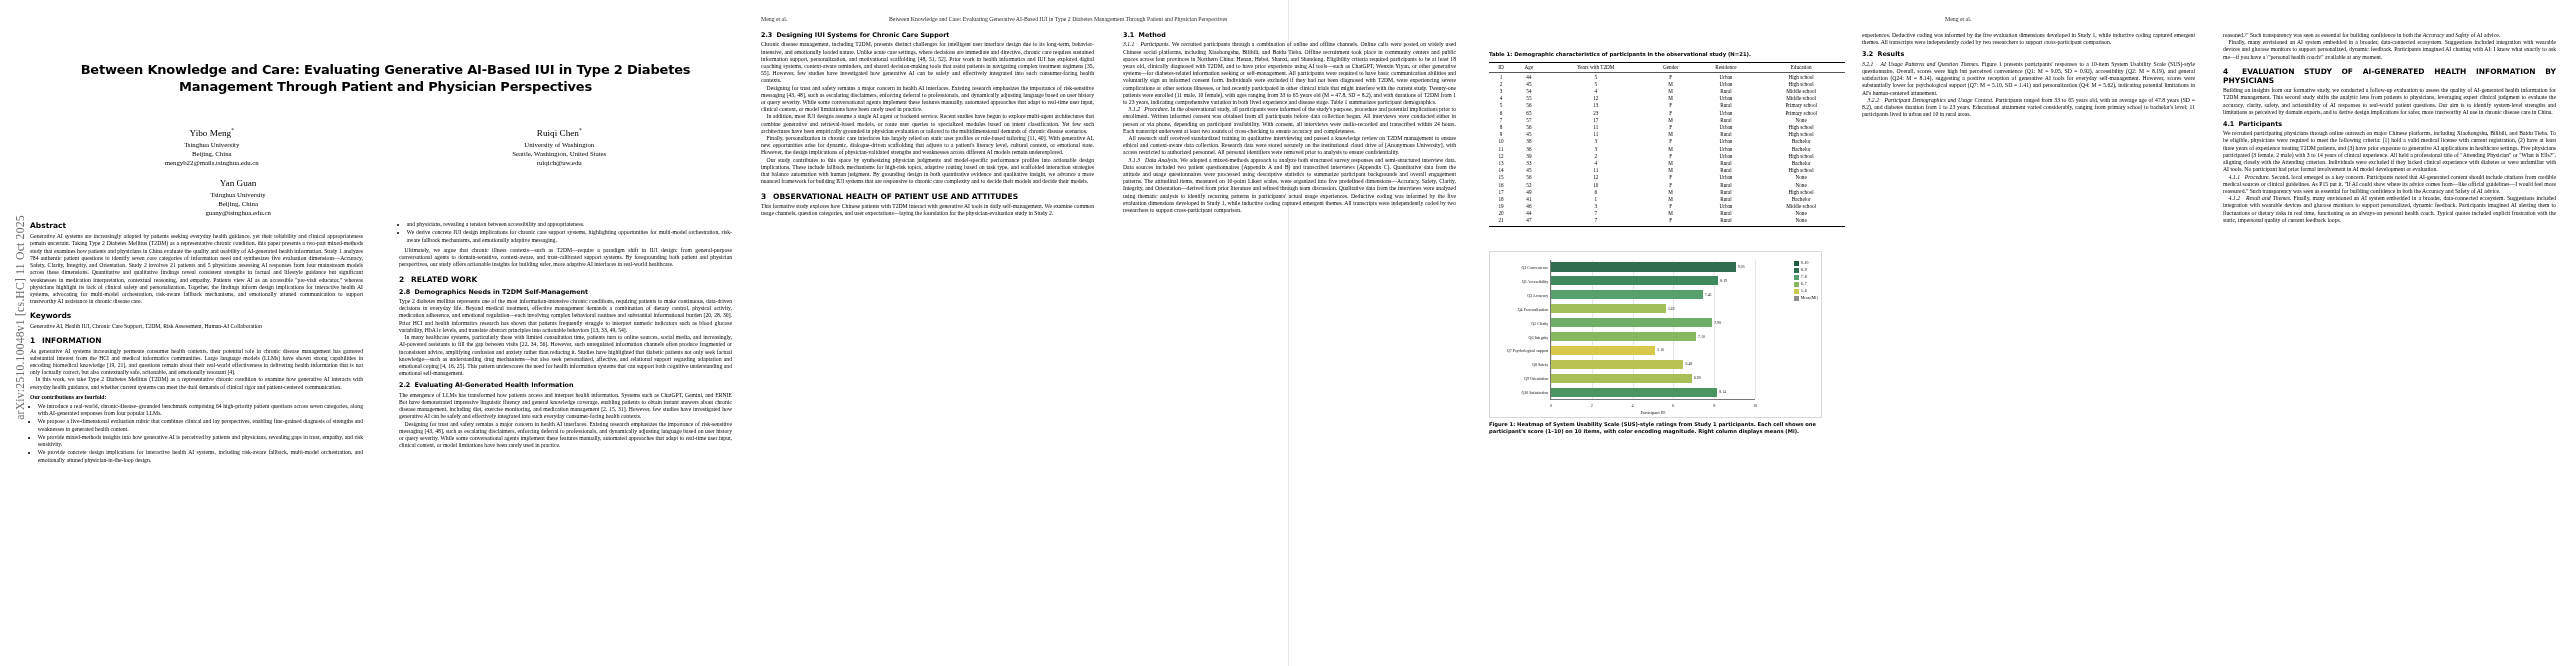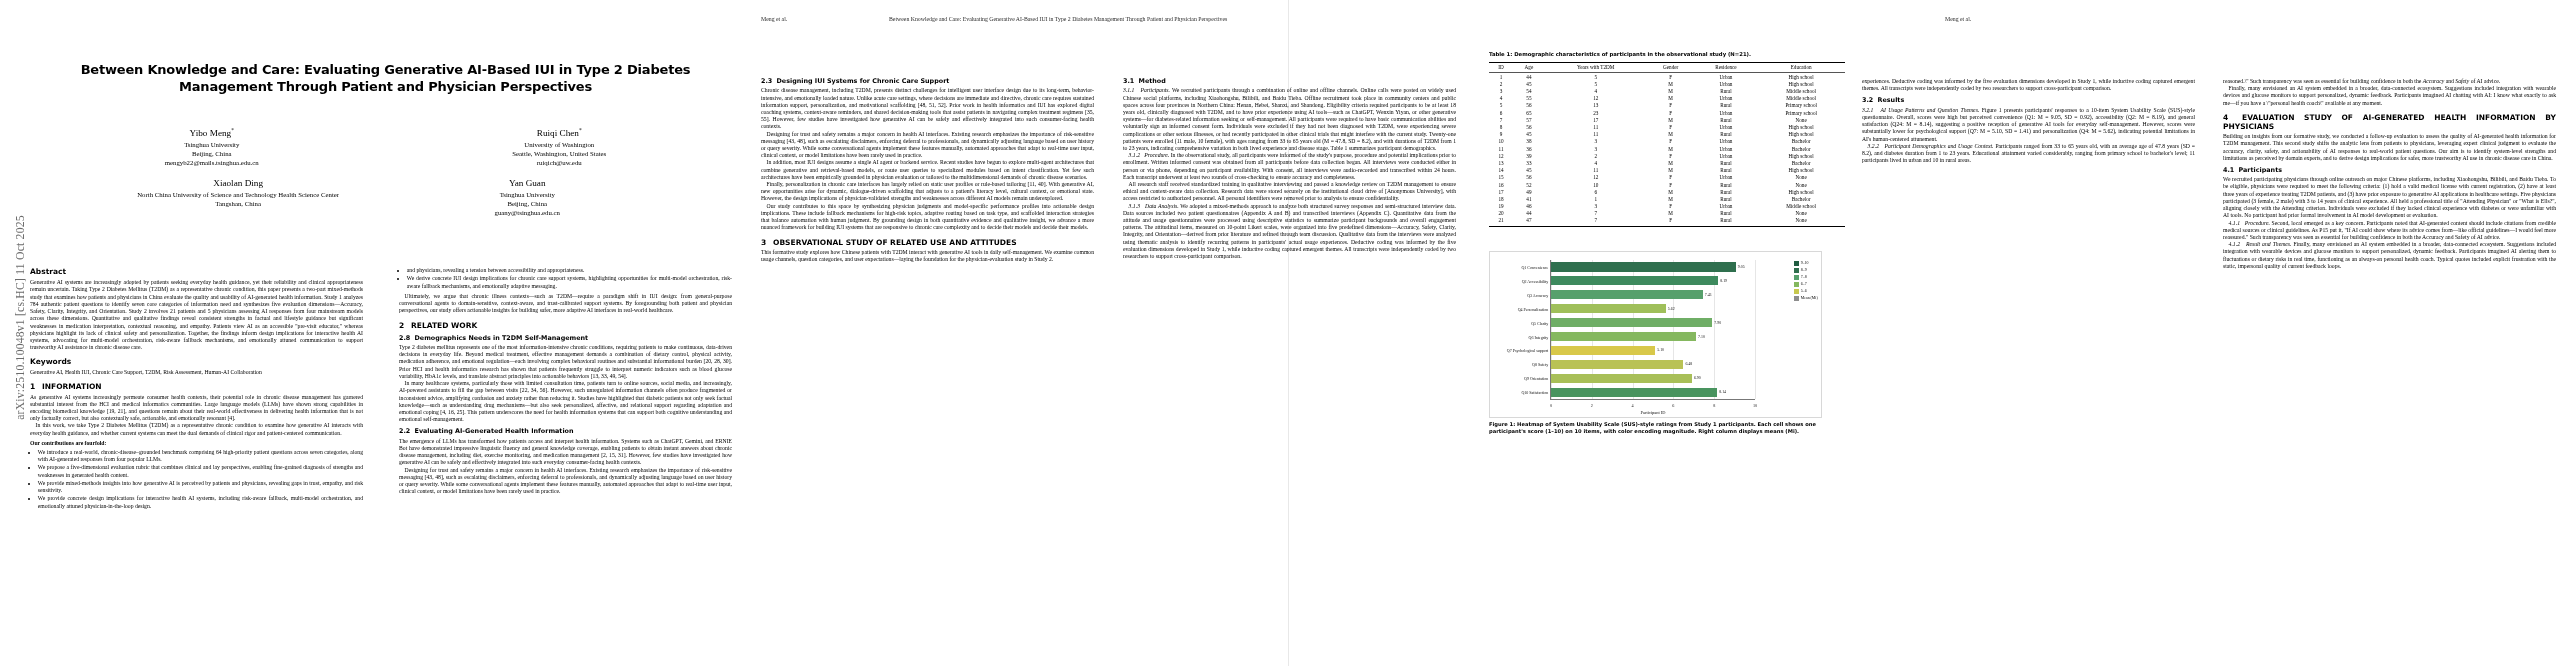--- a/index.html
+++ b/index.html
@@ -40,21 +40,21 @@
   .author { flex:1; text-align:center; padding:0 3.3px; }
   .author-name { font-size:9.2px; line-height:1.28; }
   .author-name sup { font-size:5.6px; vertical-align:super; }
   .author-line { font-size:6.8px; line-height:1.33; }
   .author-row.second { margin-top:11px; }
   .author-row.second .author { flex:0 0 41.6%; }
   .author-row.second .spacer-l { flex:0 0 8%; }
   .author-row.second .spacer-r { flex:0 0 8%; }
 
   
-  .col { position:absolute; top:221px; width:333px; font-size:5.7px; line-height:1.265; text-align:justify;margin-top:46px; }
+  .col { position:absolute; top:221px; width:333px; font-size:5.7px; line-height:1.265; text-align:justify; }
   #p1c1 { left:30px; }
   #p1c2 { left:399px; }
 
   h2.sec {
     font-family:"DejaVu Sans", sans-serif;
     font-weight:bold; font-size:7.5px; margin:6.1px 0 2.2px; line-height:1.2;
   }
   h2.sec .num { display:inline-block; min-width:9.4px; }
   h3.subsec {
     font-family:"DejaVu Sans", sans-serif;
@@ -133,25 +133,20 @@
       <div class="author">
         <div class="author-name"><span>Ruiqi Chen</span><sup>*</sup></div>
         <div class="author-line">University of Washington</div>
         <div class="author-line">Seattle, Washington, United States</div>
         <div class="author-line">ruiqich@uw.edu</div>
       </div>
     </div>
     <div class="author-row second">
       <div class="spacer-l"></div>
       <div class="author">
-        <div class="author-name"><span>Xiaolan Ding</span></div>
-        <div class="author-line">North China University of Science and Technology Health Science Center</div>
-        <div class="author-line">Tangshan, China</div>
-      </div>
-      <div class="author">
         <div class="author-name"><span>Yan Guan</span></div>
         <div class="author-line">Tsinghua University</div>
         <div class="author-line">Beijing, China</div>
         <div class="author-line">guany@tsinghua.edu.cn</div>
       </div>
       <div class="spacer-r"></div>
     </div>
   </div>
 
   <div class="col" id="p1c1">
@@ -223,21 +218,21 @@
     <span>Designing IUI Systems for Chronic Care Support</span>
   </h3>
   <p class="noind">Chronic disease management, including T2DM, presents distinct challenges for intelligent user interface design due to its long-term, behavior-intensive, and emotionally loaded nature. Unlike acute care settings, where decisions are immediate and directive, chronic care requires sustained information support, personalization, and motivational scaffolding [48, 51, 52]. Prior work in health informatics and IUI has explored digital coaching systems, context-aware reminders, and shared decision-making tools that assist patients in navigating complex treatment regimens [35, 55]. However, few studies have investigated how generative AI can be safely and effectively integrated into such consumer-facing health contexts.</p>
   <p>Designing for trust and safety remains a major concern in health AI interfaces. Existing research emphasizes the importance of risk-sensitive messaging [43, 48], such as escalating disclaimers, enforcing deferral to professionals, and dynamically adjusting language based on user history or query severity. While some conversational agents implement these features manually, automated approaches that adapt to real-time user input, clinical context, or model limitations have been rarely used in practice.</p>
   <p>In addition, most IUI designs assume a single AI agent or backend service. Recent studies have begun to explore multi-agent architectures that combine generative and retrieval-based models, or route user queries to specialized modules based on intent classification. Yet few such architectures have been empirically grounded in physician evaluation or tailored to the multidimensional demands of chronic disease scenarios.</p>
   <p>Finally, personalization in chronic care interfaces has largely relied on static user profiles or rule-based tailoring [11, 40]. With generative AI, new opportunities arise for dynamic, dialogue-driven scaffolding that adjusts to a patient's literacy level, cultural context, or emotional state. However, the design implications of physician-validated strengths and weaknesses across different AI models remain underexplored.</p>
   <p>Our study contributes to this space by synthesizing physician judgments and model-specific performance profiles into actionable design implications. These include fallback mechanisms for high-risk topics, adaptive routing based on task type, and scaffolded interaction strategies that balance automation with human judgment. By grounding design in both quantitative evidence and qualitative insight, we advance a more nuanced framework for building IUI systems that are responsive to chronic care complexity and to decide their models and decide their models.</p>
 
   <h2 class="sec">
     <span class="num">3</span>
-    <span>OBSERVATIONAL STUDY OF RELATED USE AND ATTITUDES</span>
+    <span>OBSERVATIONAL HEALTH OF PATIENT USE AND ATTITUDES</span>
   </h2>
   <p class="noind">This formative study explores how Chinese patients with T2DM interact with generative AI tools in daily self-management. We examine common usage channels, question categories, and user expectations—laying the foundation for the physician-evaluation study in Study 2.</p>
 </div>
 
 <div class="col" id="p2c1b" style="left:1123px; top:32px; width:333px;">
   <h3 class="subsec" style="margin-top:0">
     <span class="num">3.1</span>
     <span>Method</span>
   </h3>
   <p class="noind">

